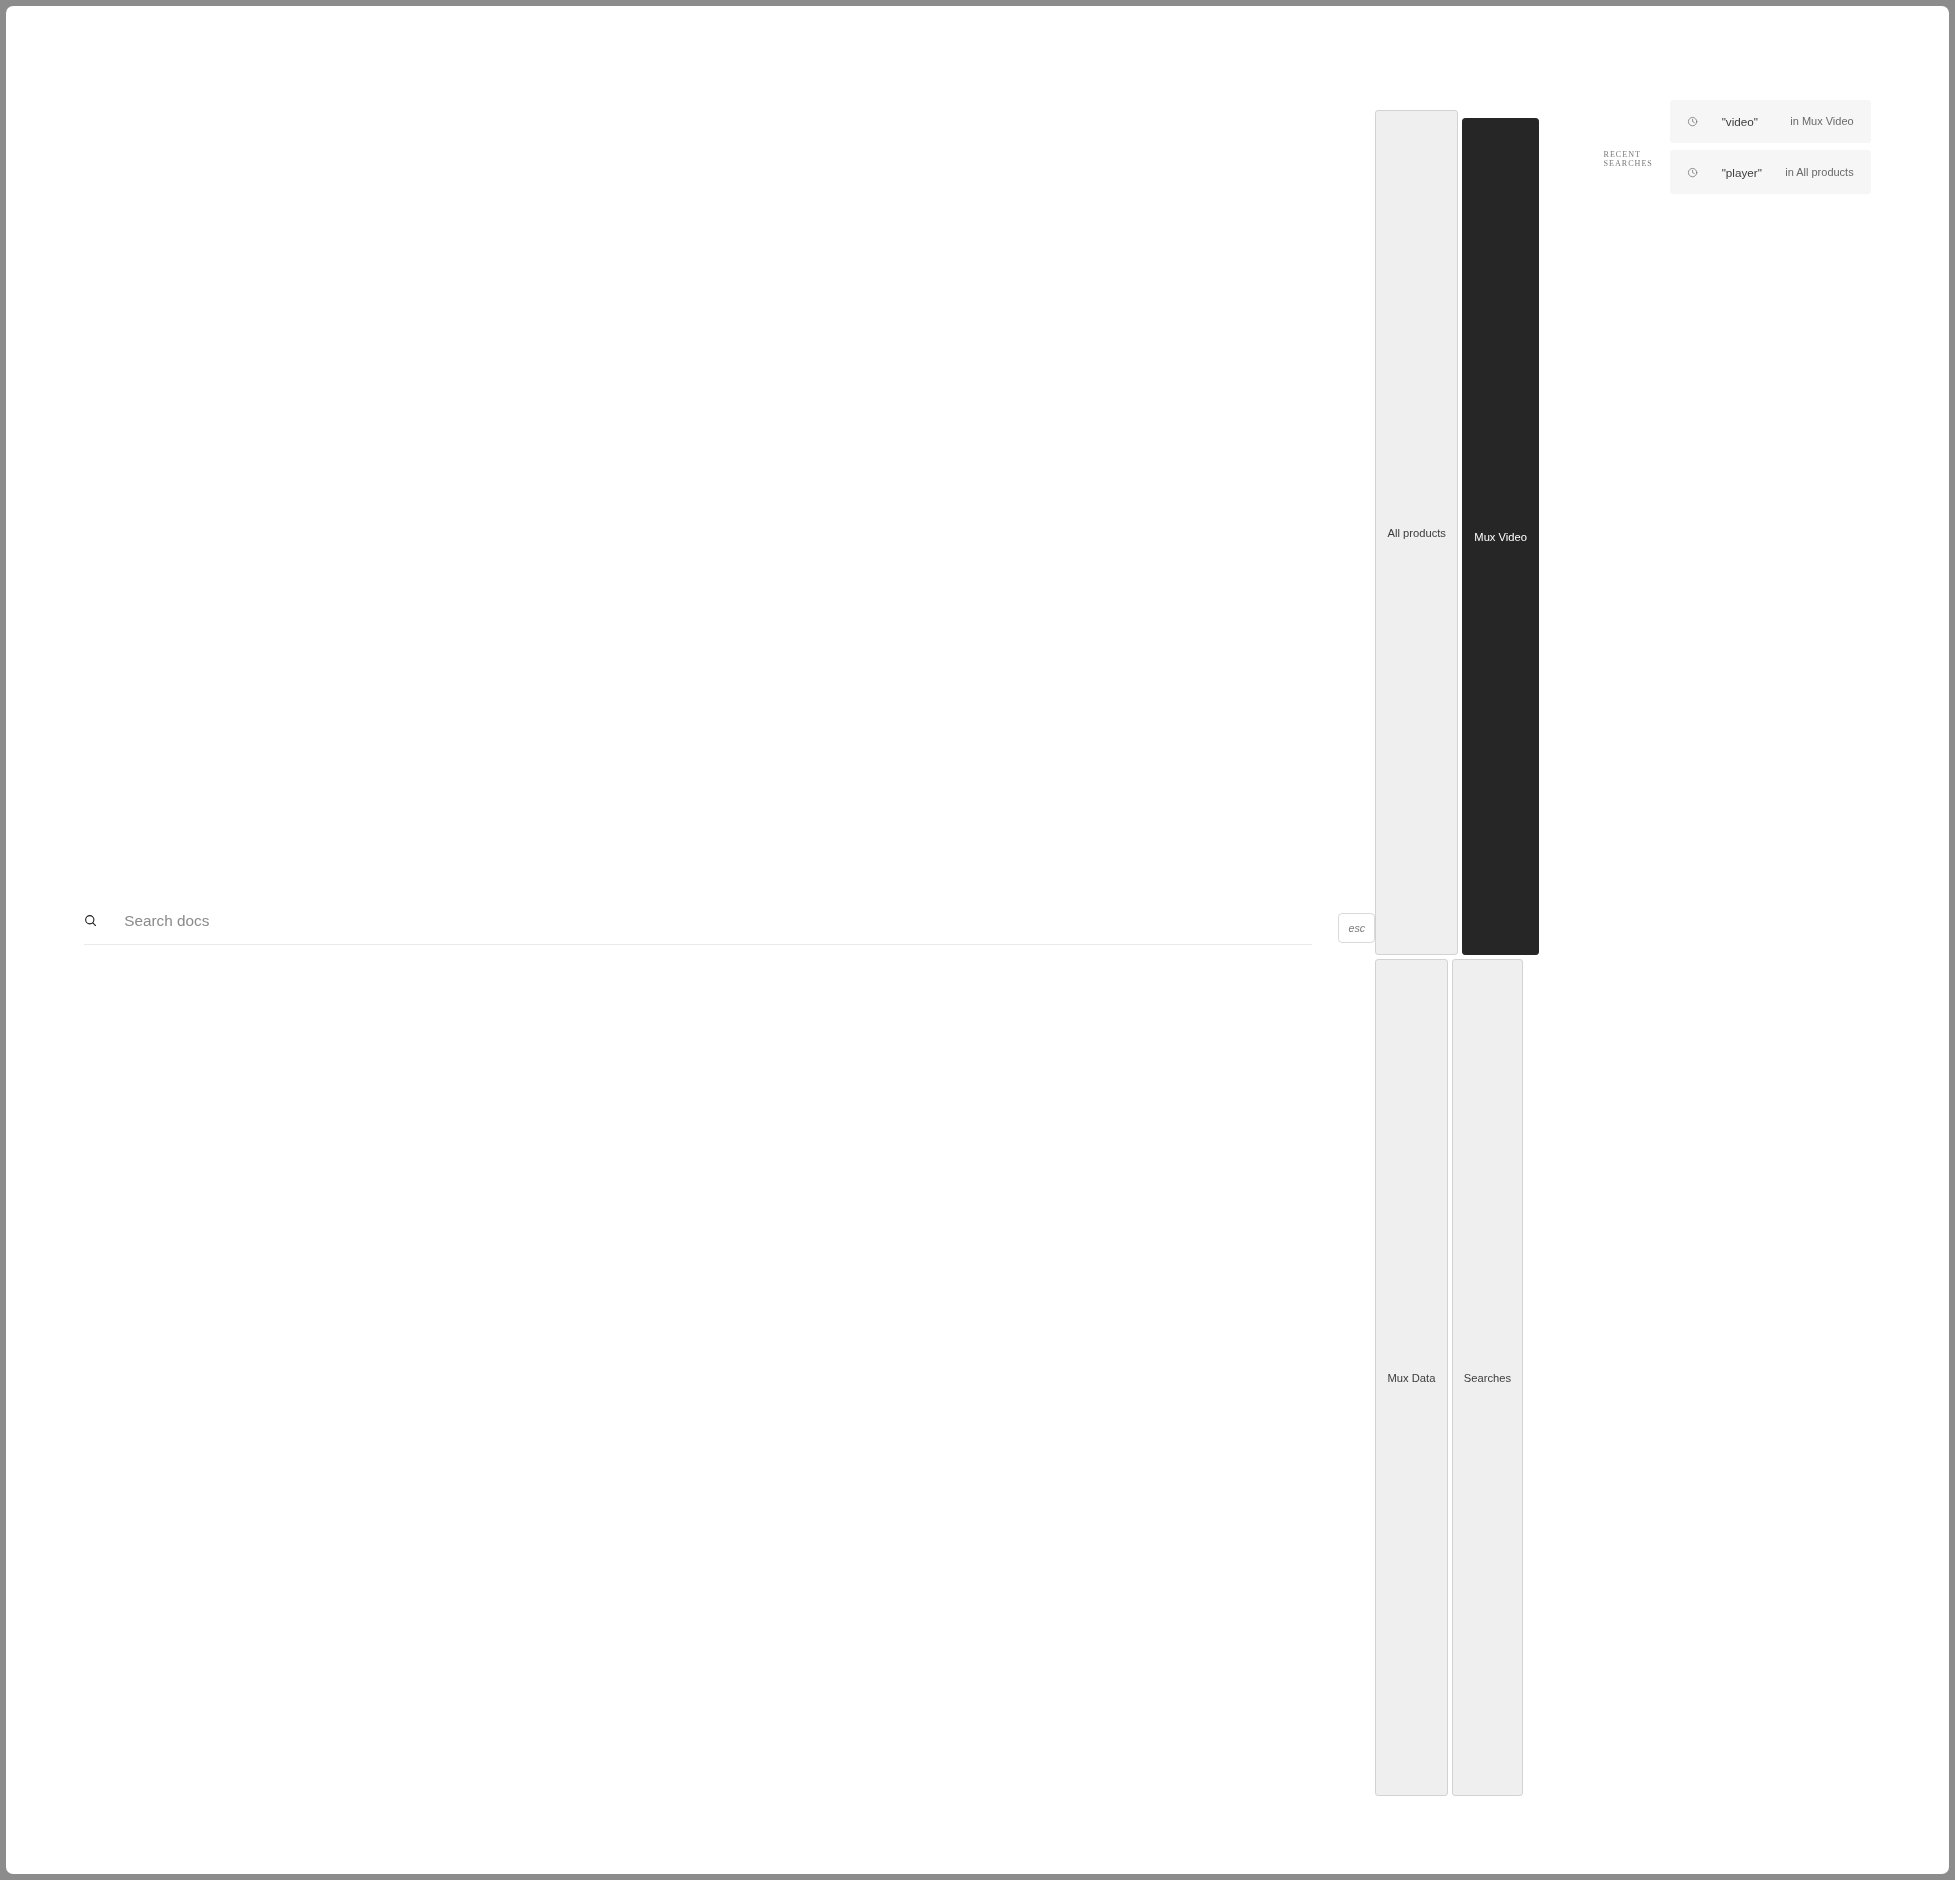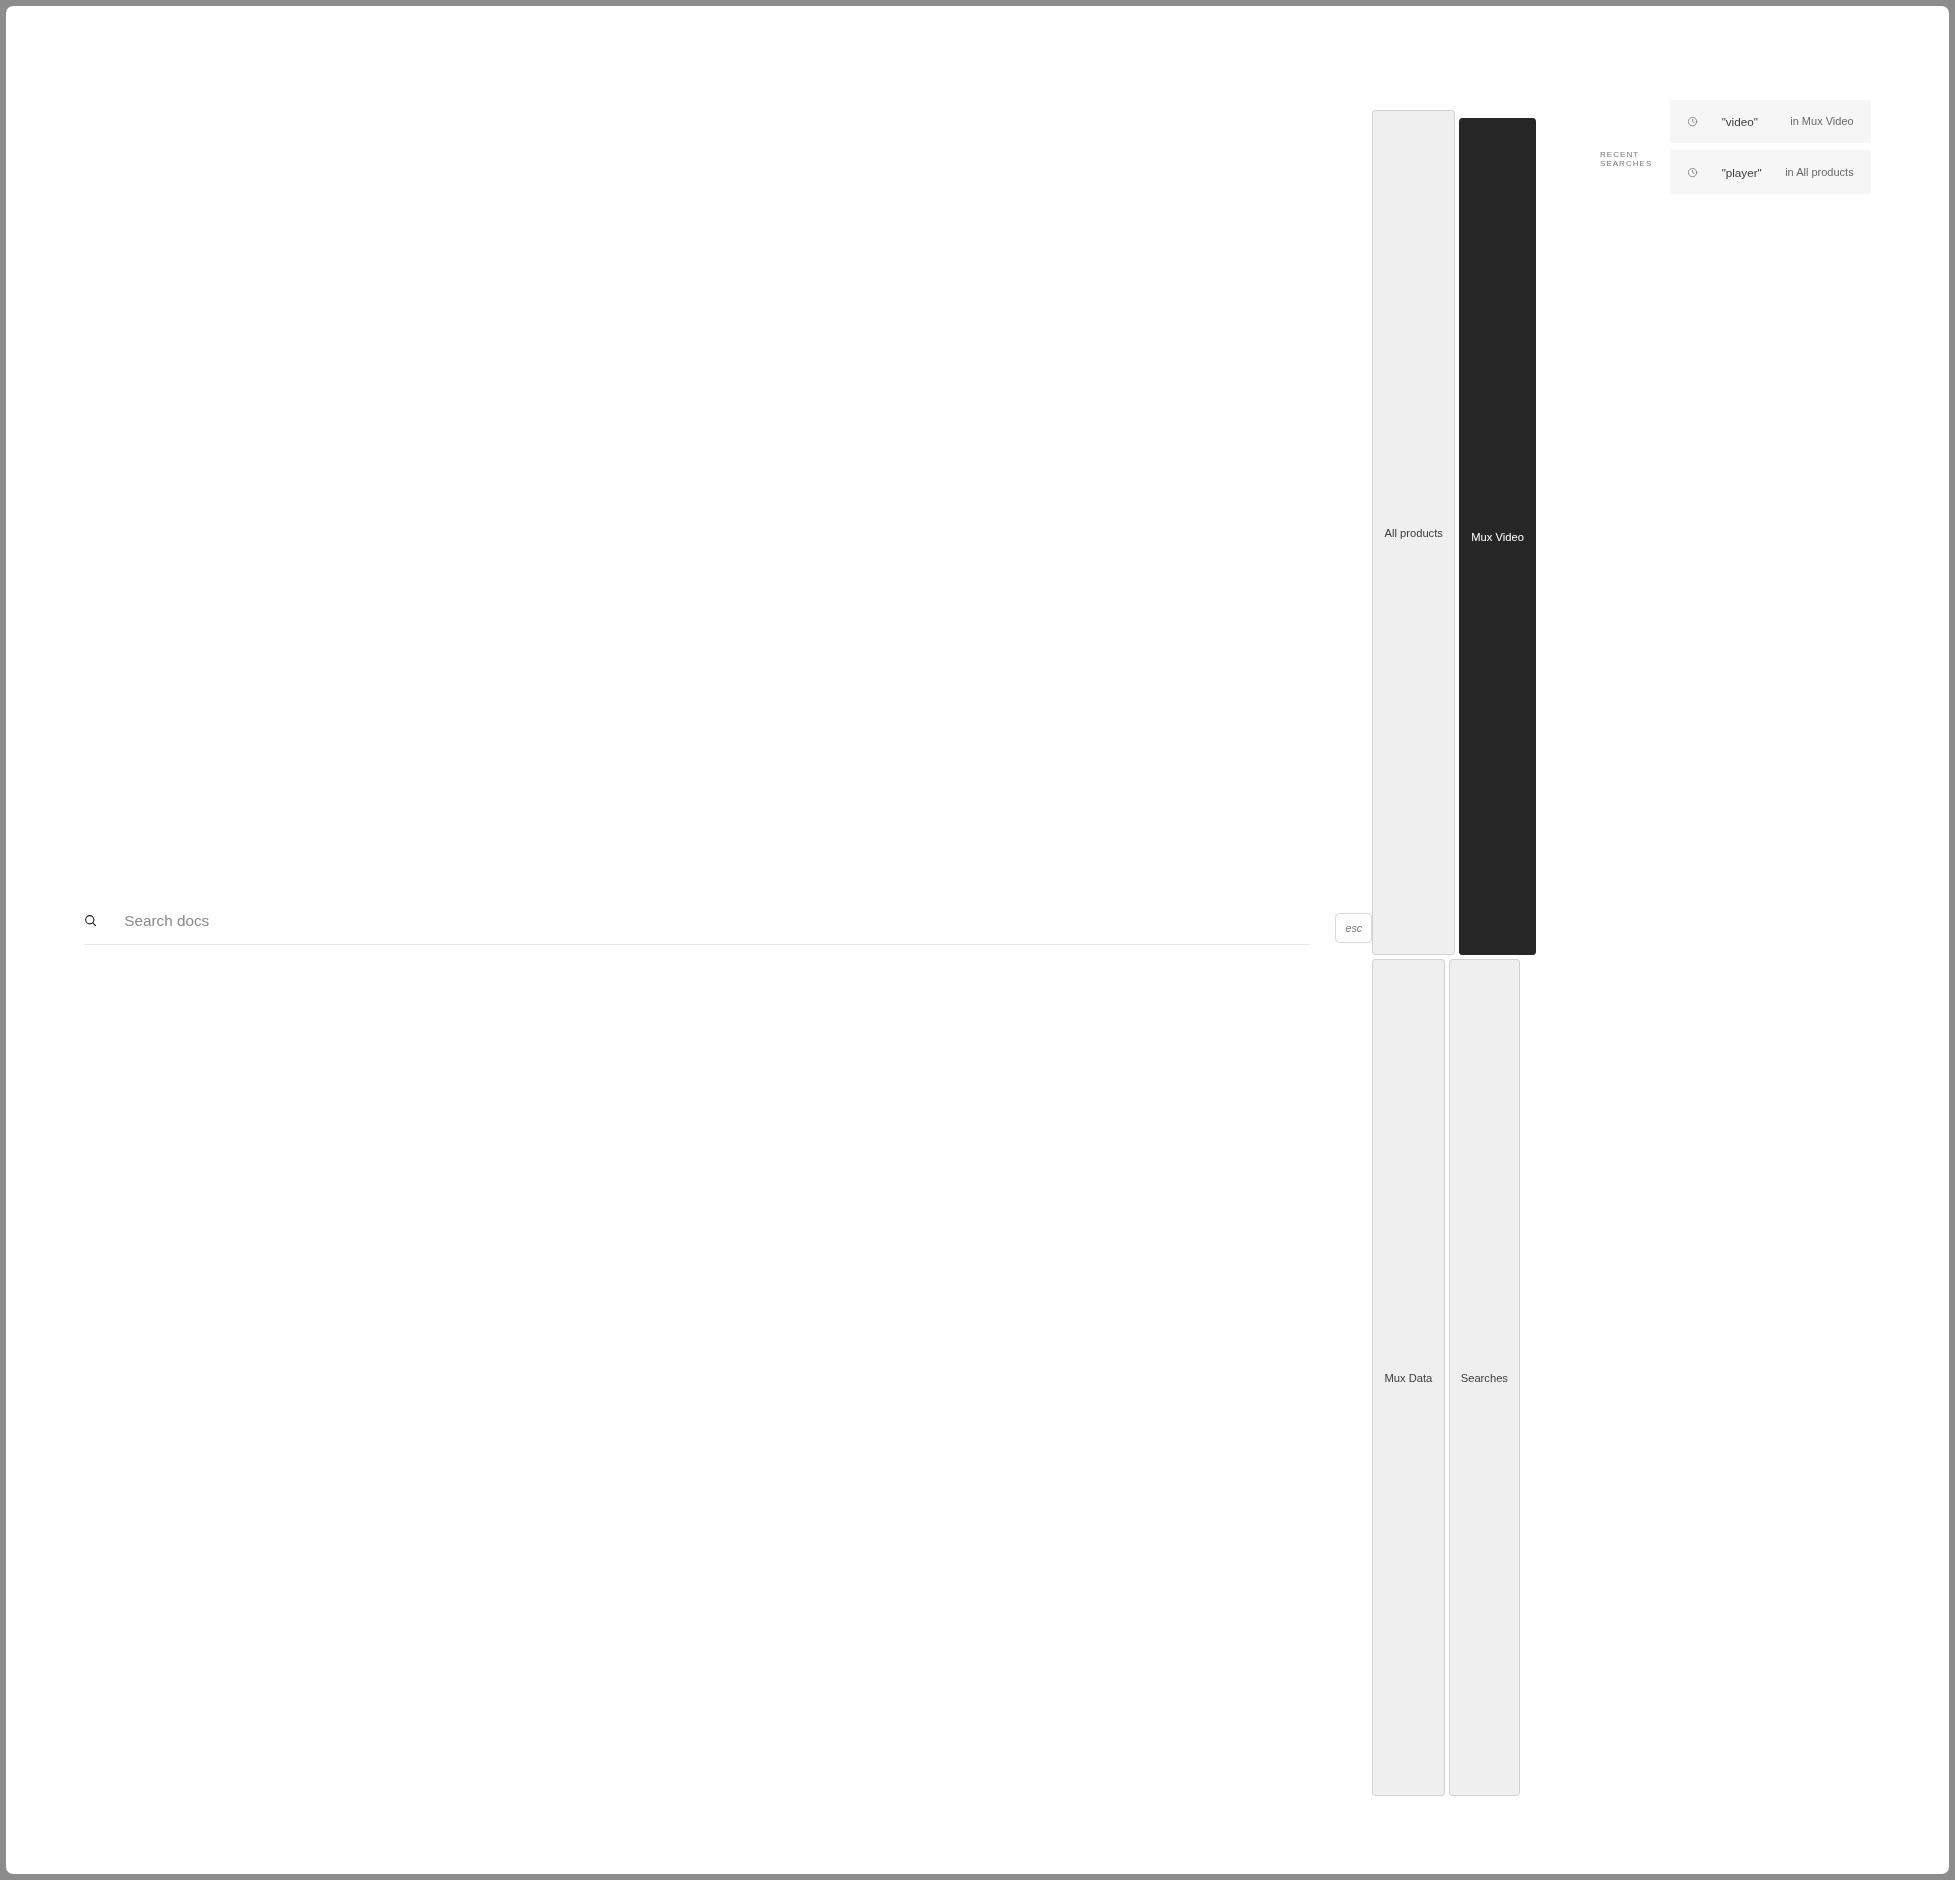--- a/index.html
+++ b/index.html
@@ -89,21 +89,21 @@
       font-family: inherit;
     }
     .filter-btn.active {
       background: #262626;
       color: #ffffff;
       border-color: #262626;
       margin-top: 8px;
     }
     .section-title {
       margin-top: 5%;
-      font-family: Liberation Sans, sans-serif;
+      font-family: Liberation Serif, serif;
       letter-spacing: 1px;
       font-size: 8.1px;
       color: #7a7a7a;
       text-transform: uppercase;
       word-spacing: 2px;
     }
     .recent-list {
       margin-top: 2.2%;
       display: flex;
       flex-direction: column;

